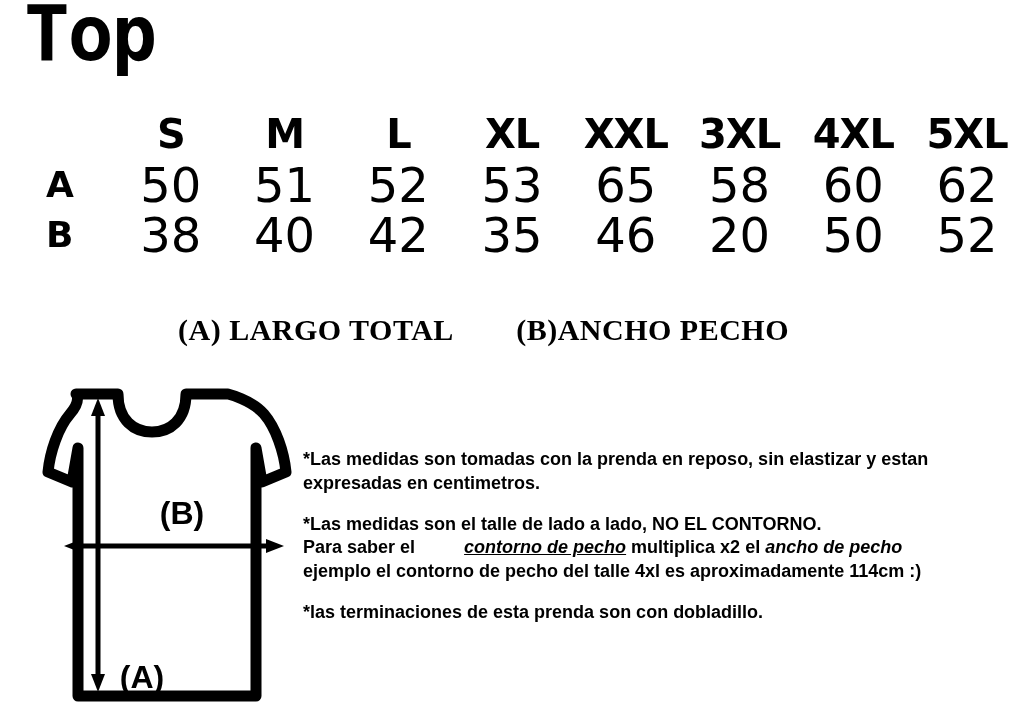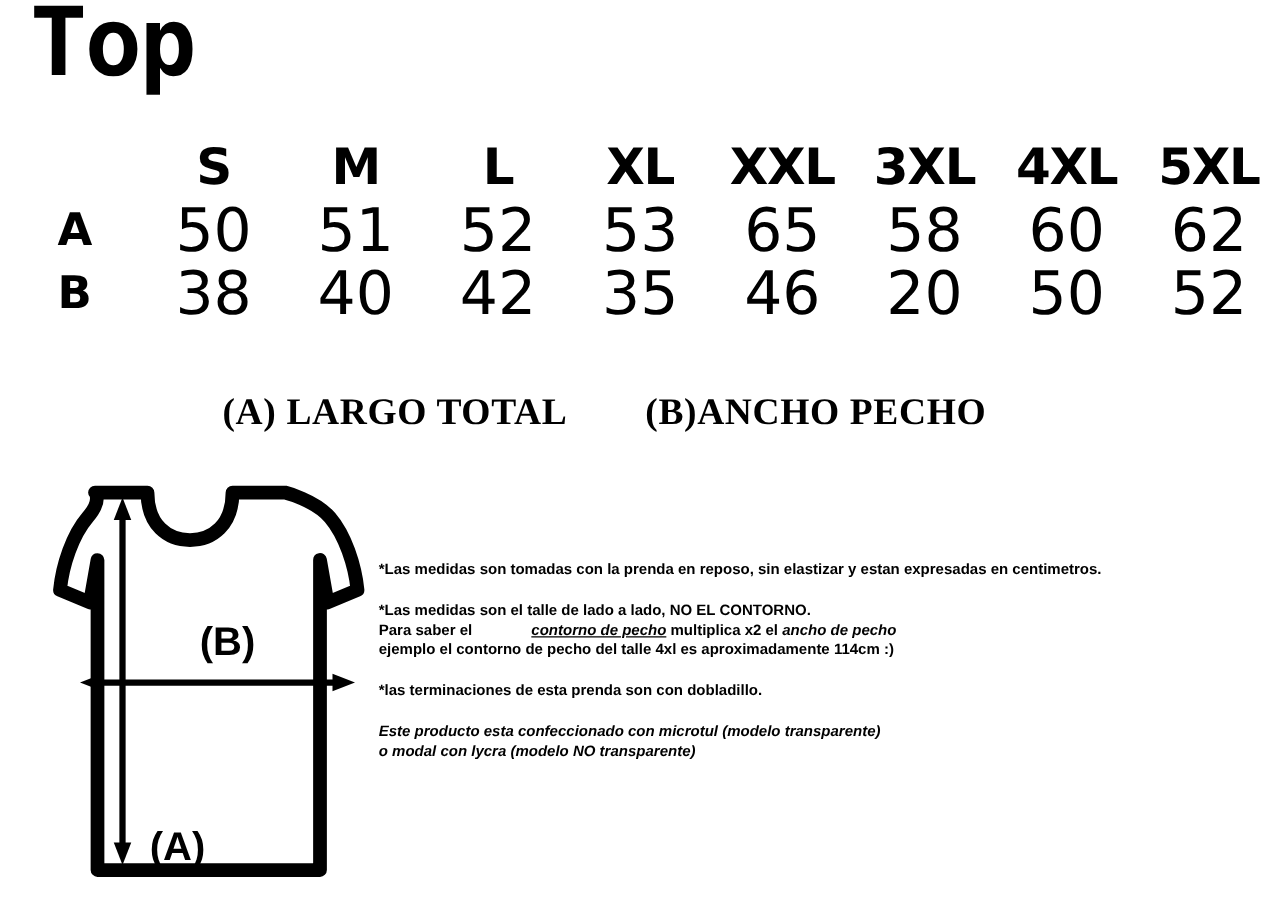--- a/index.html
+++ b/index.html
@@ -94,21 +94,21 @@
     height: 320px;
   }
 
   
   #notes {
     position: absolute;
     left: 303px;
     top: 448px;
     width: 700px;
     font-family: "Liberation Sans", sans-serif;
-    font-size: 12px;
+    font-size: 18px;
     line-height: 1.32;
     font-weight: bold;
   }
   #notes p {
     margin: 0 0 17px 0;
   }
   #notes p:last-child { margin-bottom: 0; }
   .ital { font-style: italic; }
   .underline-ital { font-style: italic; text-decoration: underline; margin-left: 44px; }
 </style>
@@ -186,16 +186,16 @@
 
 <div id="notes">
   <p>*Las medidas son tomadas con la prenda en reposo, sin elastizar y estan expresadas en centimetros.</p>
   <p>
     <span>*Las medidas son el talle de lado a lado, NO EL CONTORNO.</span><br>
     <span>Para saber el </span><span class="underline-ital">contorno de pecho</span><span> multiplica x2 el </span><span class="ital">ancho de pecho</span><br>
     <span>ejemplo el contorno de pecho del talle 4xl es aproximadamente 114cm  :)</span>
   </p>
   <p>*las terminaciones de esta prenda son con dobladillo.</p>
   <p class="ital">
-    <span>Este producto esta confeccionado con microtul (modelo transparente)</span><br>
-    <span>o modal con lycra (modelo NO transparente)</span><br>
+    <br>
+    <br>
   </p>
 </div>
 
 </body></html>

